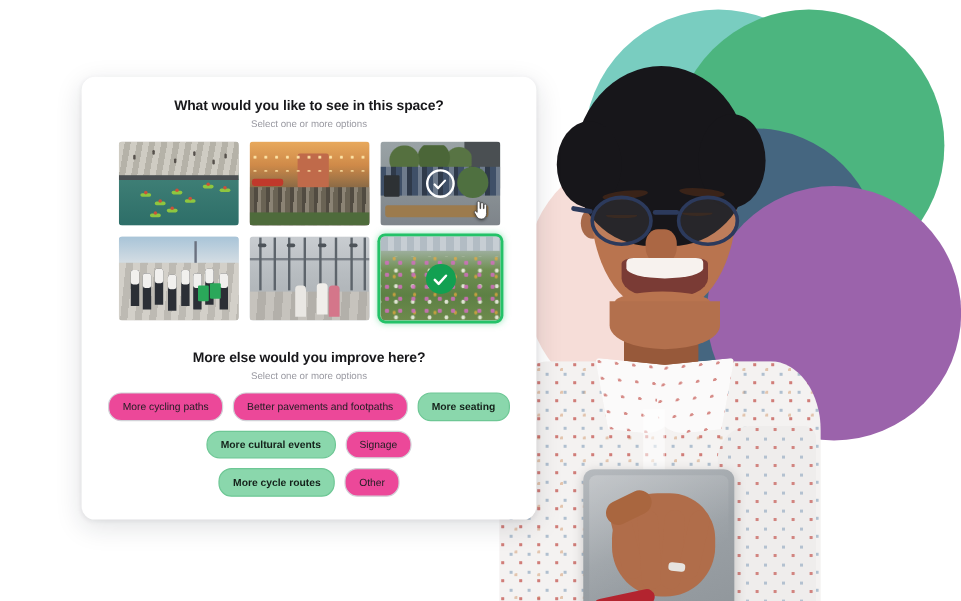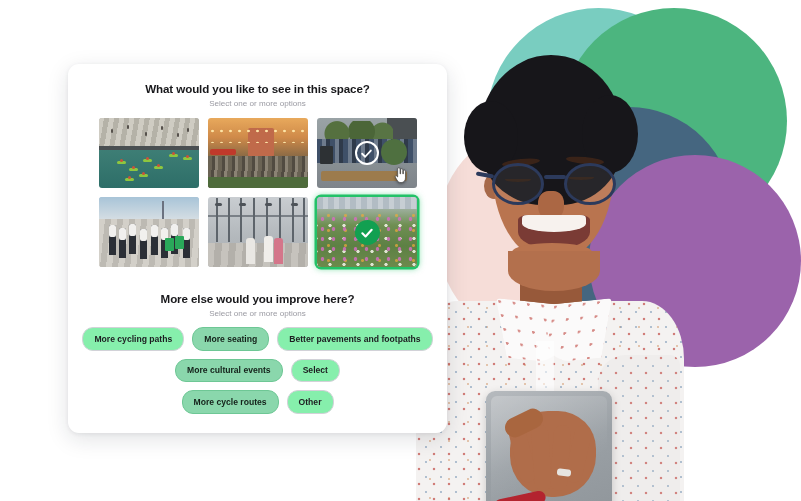--- a/index.html
+++ b/index.html
@@ -328,25 +328,24 @@
   .chips { margin-top: 9px; }
   .chip-row {
     display: flex; justify-content: center; gap: 8px; margin-bottom: 8px;
   }
   .chip {
     font-size: 8.6px;
     line-height: 1;
     padding: 6.5px 11px;
     border-radius: 11px;
     border: 1px solid #d2d2d8;
-    background: #86efac;
+    background: #ec4899;
     color: #1d1d21;
     white-space: nowrap;
     cursor: pointer;
-    font-weight: bold;
   }
   .chip.on {
     background: #8ad7ac;
     border-color: #6ec795;
     font-weight: 700;
     color: #14211a;
   }
 </style>
 </head>
 <body>
@@ -514,27 +513,27 @@
     </div>
 
     <div class="q2">
       <div class="q-title">More else would you improve here?</div>
       <div class="q-sub">Select one or more options</div>
 
       <div class="chips">
 
         <div class="chip-row">
           <button class="chip">More cycling paths</button>
+          <button class="chip">Better pavements and footpaths</button>
           <button class="chip on">More seating</button>
-          <button class="chip">Better pavements and footpaths</button>
         </div>
 
         <div class="chip-row">
           <button class="chip on">More cultural events</button>
-          <button class="chip">Select</button>
+          <button class="chip">Signage</button>
         </div>
 
         <div class="chip-row">
           <button class="chip on">More cycle routes</button>
           <button class="chip">Other</button>
         </div>
 
       </div>
     </div>
 

